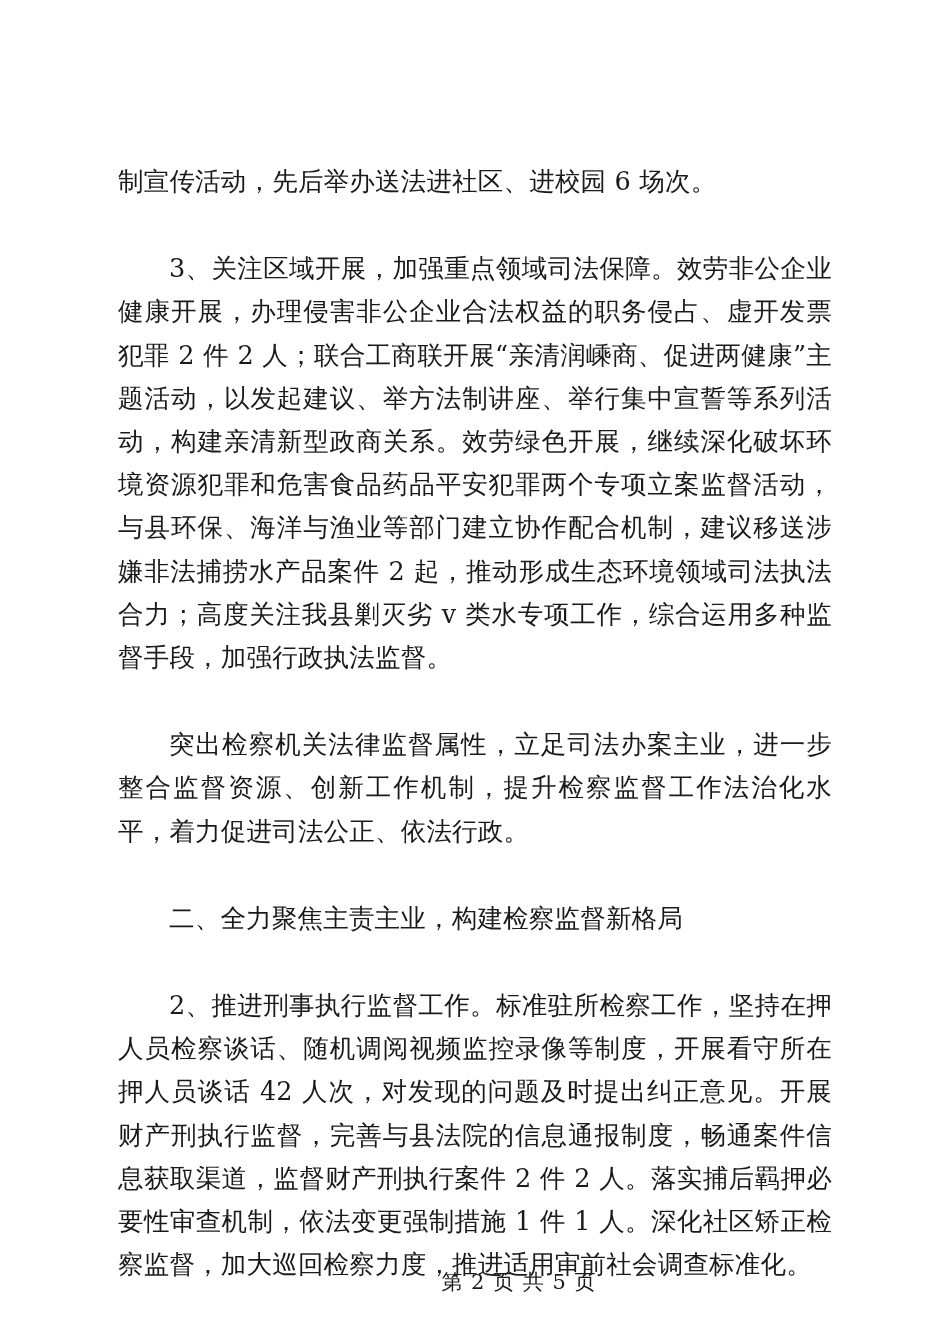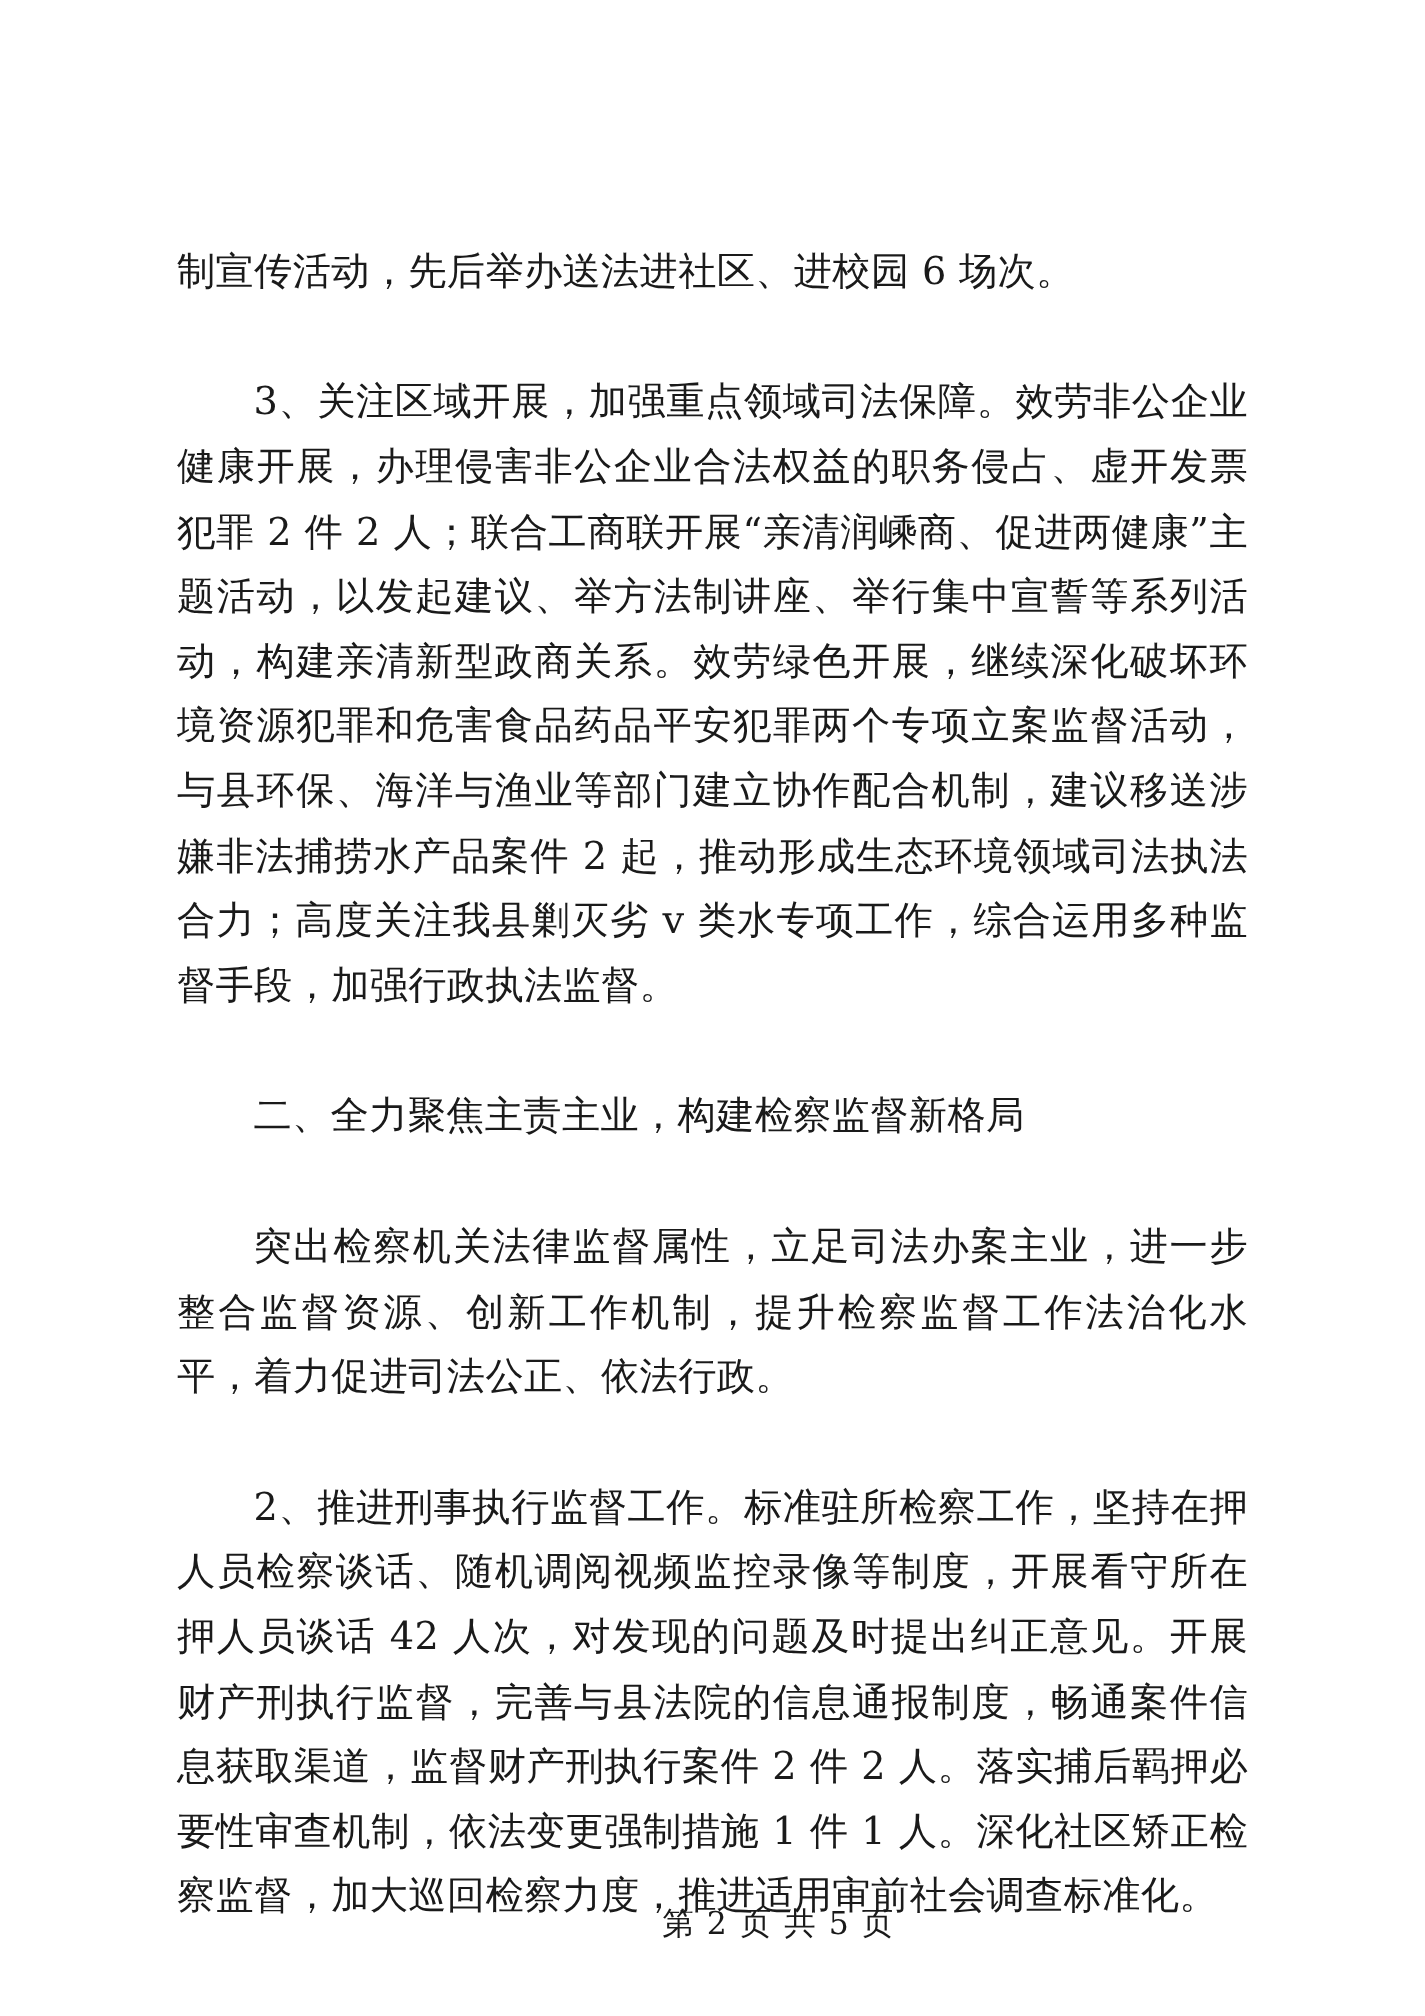--- a/index.html
+++ b/index.html
@@ -52,20 +52,20 @@
     margin-left: 44px;
   }
 </style>
 </head>
 <body>
 
 <div class="page">
   <div class="doc-body">
     <p class="para">制宣传活动，先后举办送法进社区、进校园 6 场次。</p>
     <p class="para indent">3、关注区域开展，加强重点领域司法保障。效劳非公企业健康开展，办理侵害非公企业合法权益的职务侵占、虚开发票犯罪 2 件 2 人；联合工商联开展“亲清润嵊商、促进两健康”主题活动，以发起建议、举方法制讲座、举行集中宣誓等系列活动，构建亲清新型政商关系。效劳绿色开展，继续深化破坏环境资源犯罪和危害食品药品平安犯罪两个专项立案监督活动，与县环保、海洋与渔业等部门建立协作配合机制，建议移送涉嫌非法捕捞水产品案件 2 起，推动形成生态环境领域司法执法合力；高度关注我县剿灭劣 v 类水专项工作，综合运用多种监督手段，加强行政执法监督。</p>
+    <p class="para indent">突出检察机关法律监督属性，立足司法办案主业，进一步整合监督资源、创新工作机制，提升检察监督工作法治化水平，着力促进司法公正、依法行政。</p>
     <p class="para indent">二、全力聚焦主责主业，构建检察监督新格局</p>
-    <p class="para indent">突出检察机关法律监督属性，立足司法办案主业，进一步整合监督资源、创新工作机制，提升检察监督工作法治化水平，着力促进司法公正、依法行政。</p>
     <p class="para indent">2、推进刑事执行监督工作。标准驻所检察工作，坚持在押人员检察谈话、随机调阅视频监控录像等制度，开展看守所在押人员谈话 42 人次，对发现的问题及时提出纠正意见。开展财产刑执行监督，完善与县法院的信息通报制度，畅通案件信息获取渠道，监督财产刑执行案件 2 件 2 人。落实捕后羁押必要性审查机制，依法变更强制措施 1 件 1 人。深化社区矫正检察监督，加大巡回检察力度，推进适用审前社会调查标准化。</p>
 
   </div>
 </div>
 
 <div class="footer">第 2 页  共 5 页</div>
 
 </body></html>

